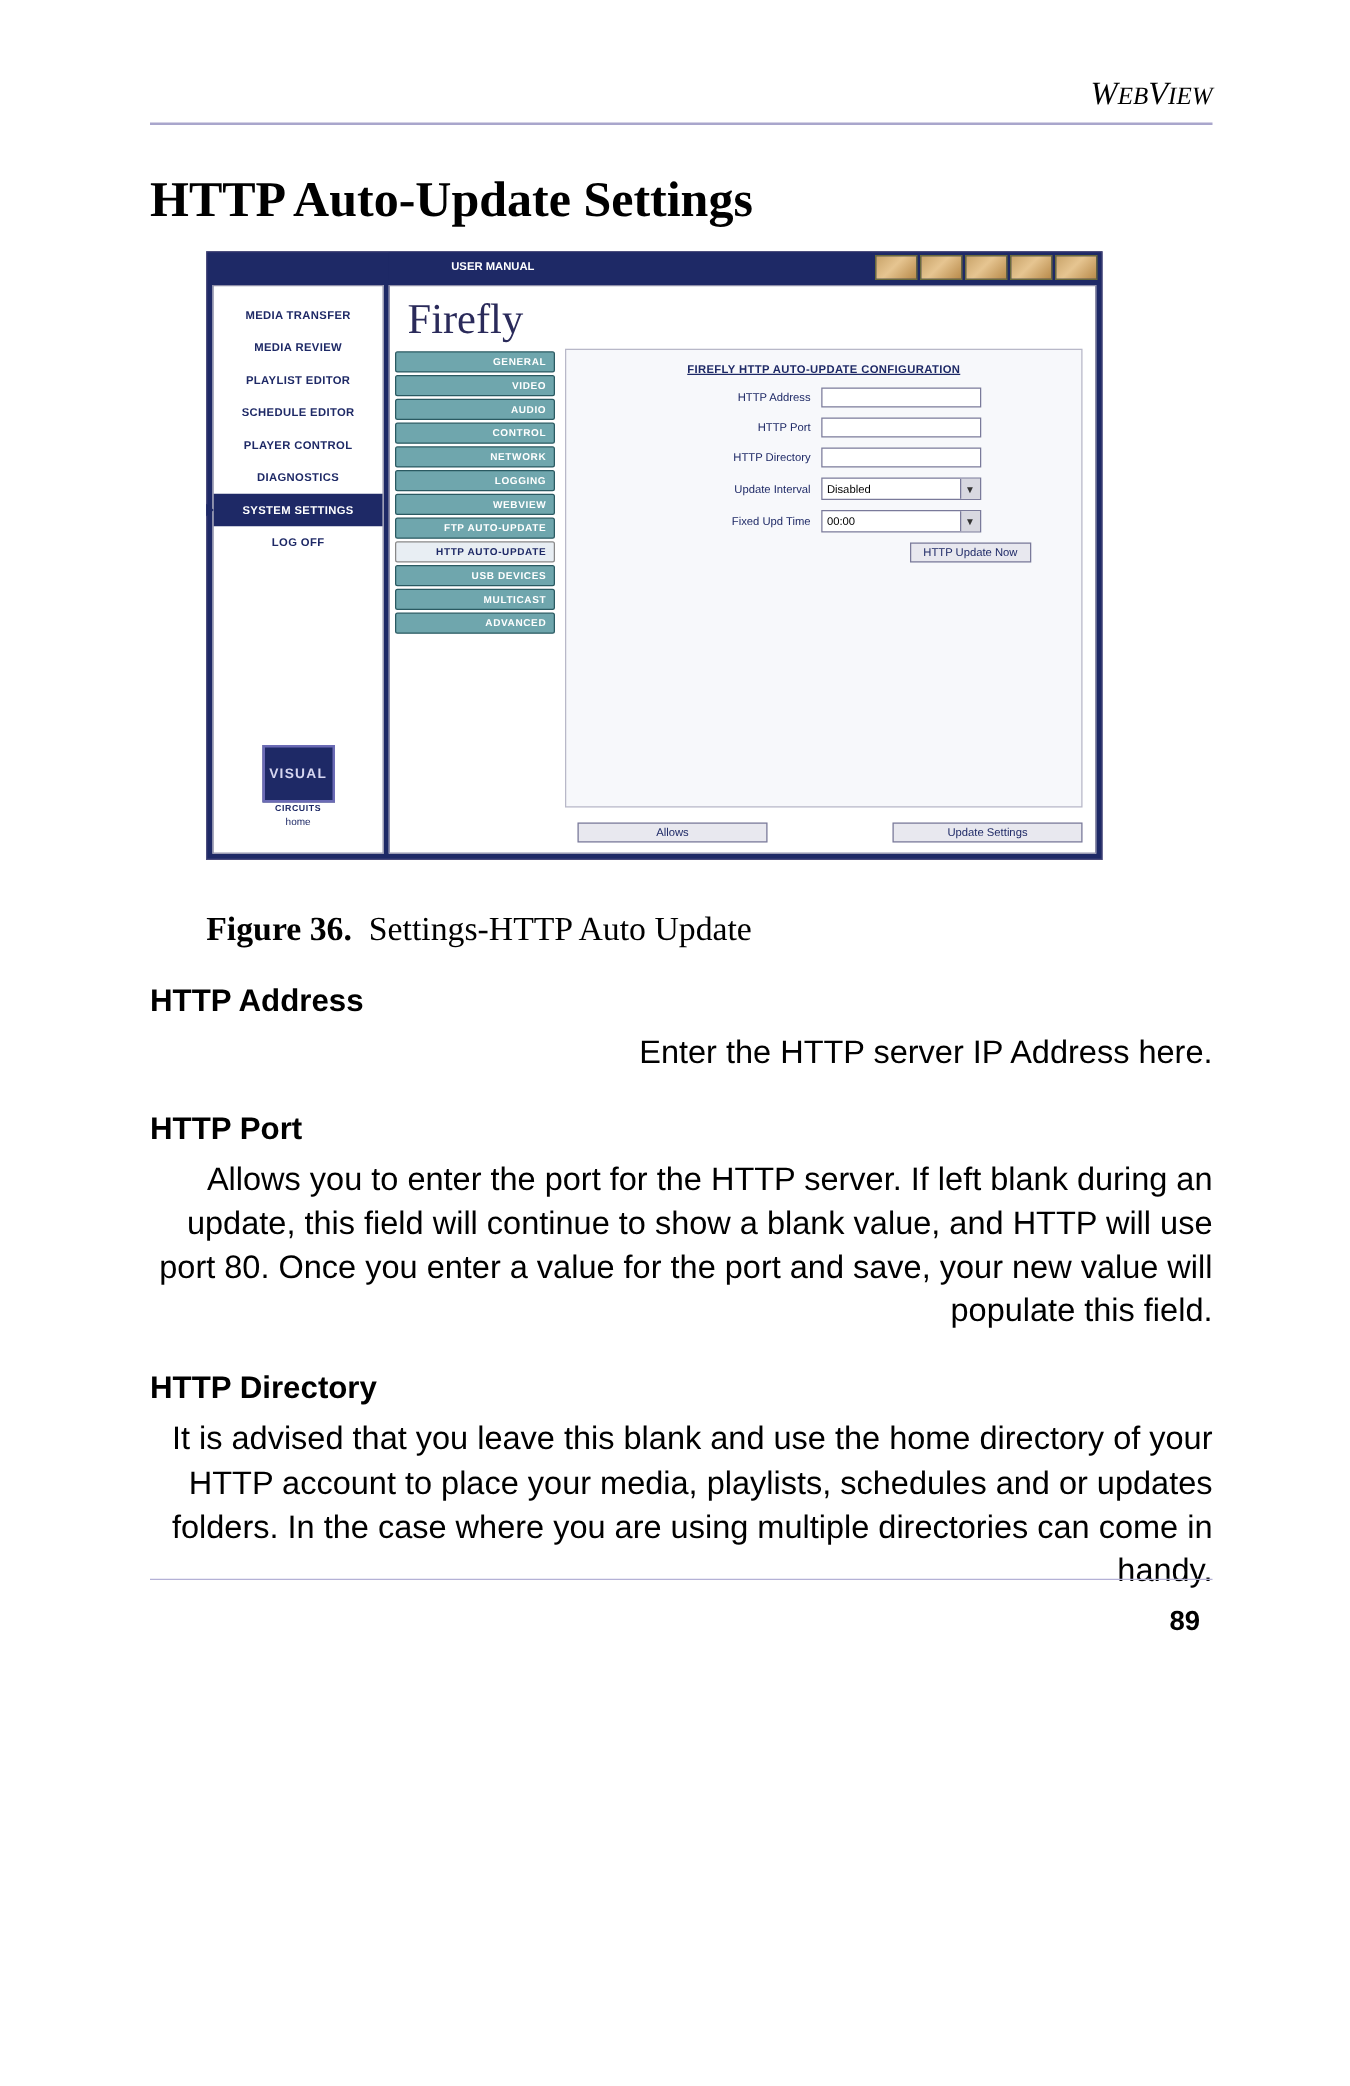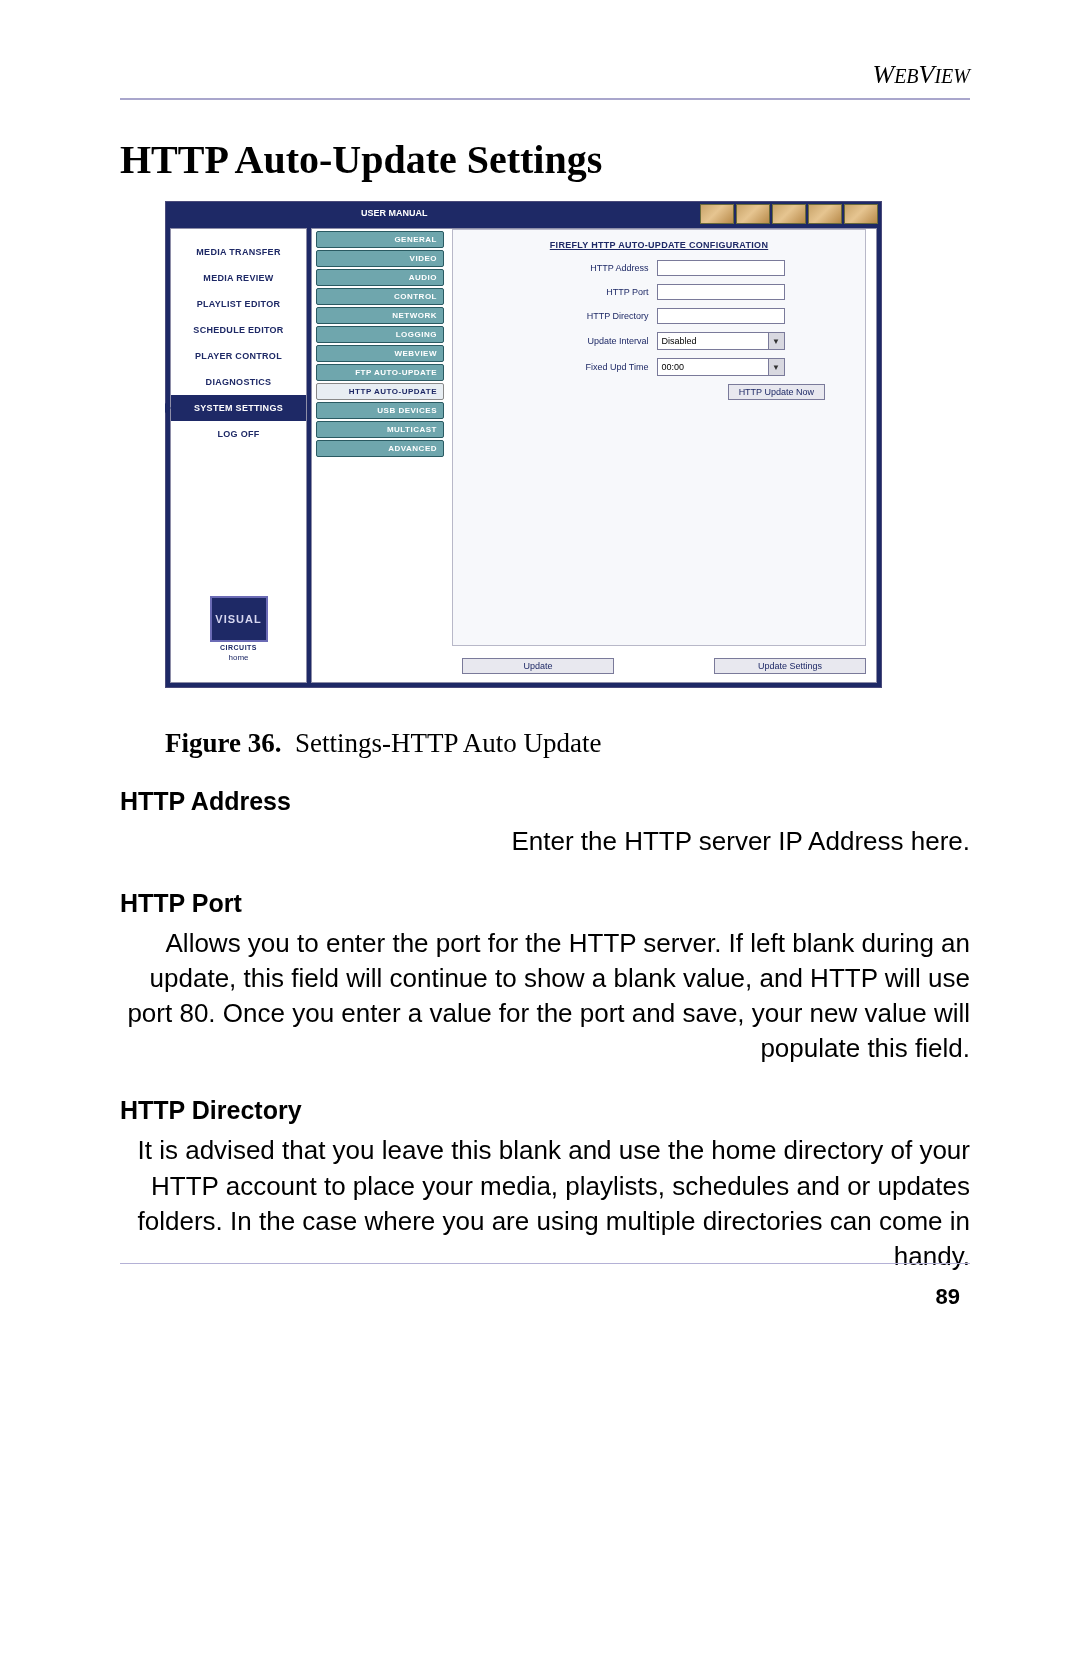--- a/index.html
+++ b/index.html
@@ -352,20 +352,21 @@
           <div class="side-item">LOG OFF</div>
 
           <div class="vc-logo">
             <div class="vc-box">VISUAL</div>
             <div class="vc-caption">CIRCUITS</div>
             <div class="vc-home">home</div>
           </div>
         </div>
 
         <div class="main">
+          <div class="brand-row"><span class="brand">Firefly</span></div>
 
           <div class="settings-row">
             <div class="subtabs">
               <div class="subtab">GENERAL</div>
               <div class="subtab">VIDEO</div>
               <div class="subtab">AUDIO</div>
               <div class="subtab">CONTROL</div>
               <div class="subtab">NETWORK</div>
               <div class="subtab">LOGGING</div>
               <div class="subtab">WEBVIEW</div>
@@ -405,21 +406,21 @@
                   <span class="sel-btn">▼</span>
                 </div>
               </div>
               <div class="upd-now">
                 <span class="mini-btn">HTTP Update Now</span>
               </div>
             </div>
           </div>
 
           <div class="footer-btn-row">
-            <span class="mini-btn">Update</span>
+            <span class="mini-btn">Allows</span>
             <span class="mini-btn">Update Settings</span>
           </div>
         </div>
       </div>
     </div>
   </div>
 
   <div class="caption">
     <b>Figure 36.</b>&nbsp;&nbsp;<span>Settings-HTTP Auto Update</span>
   </div>

